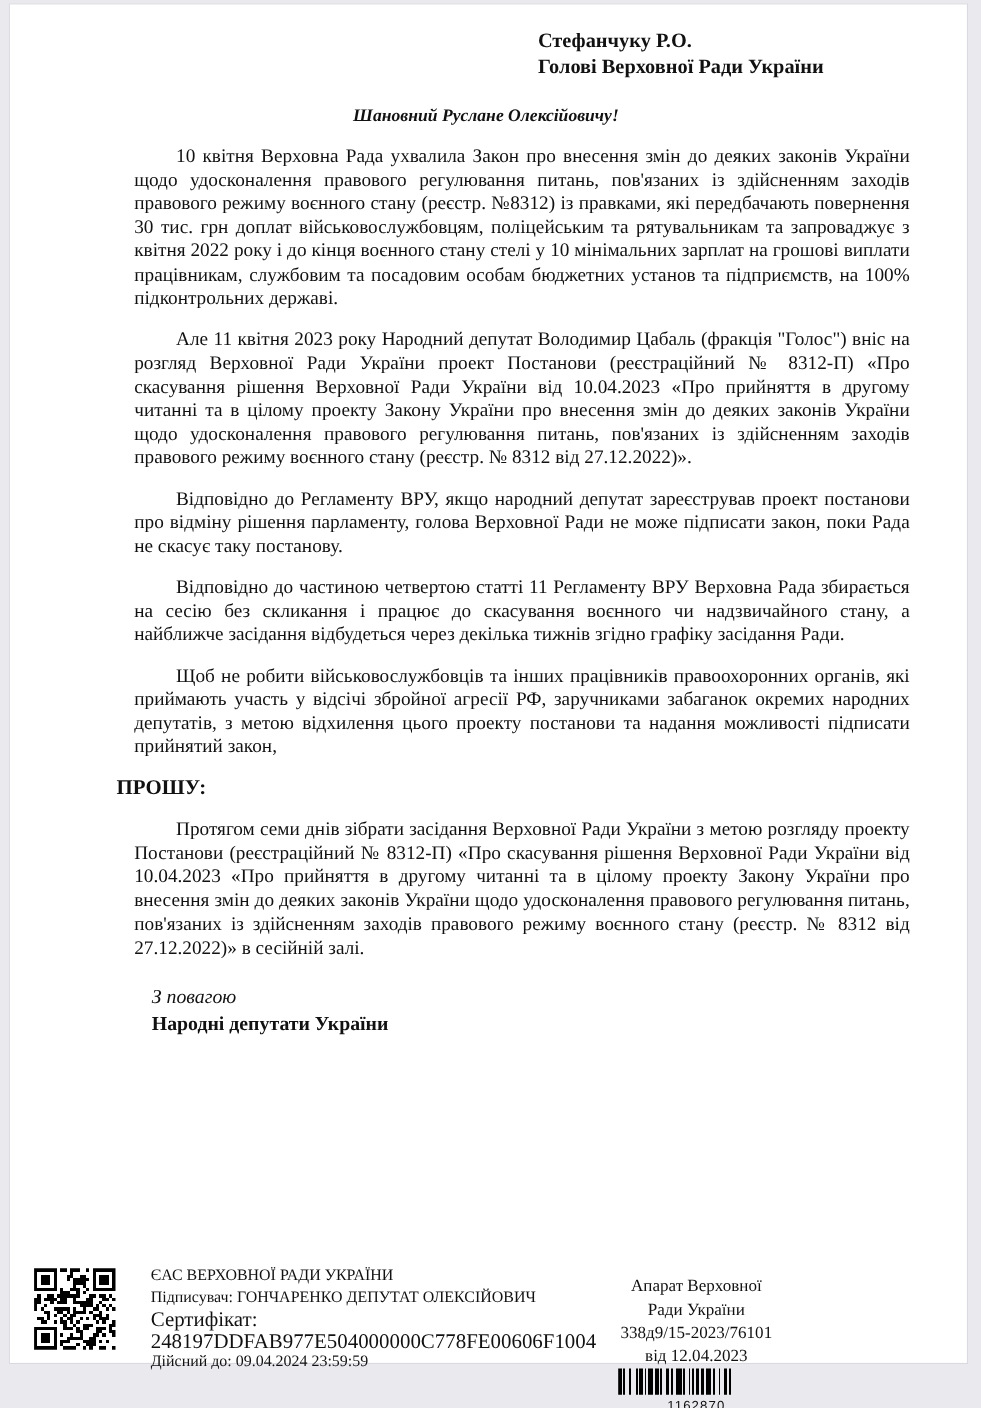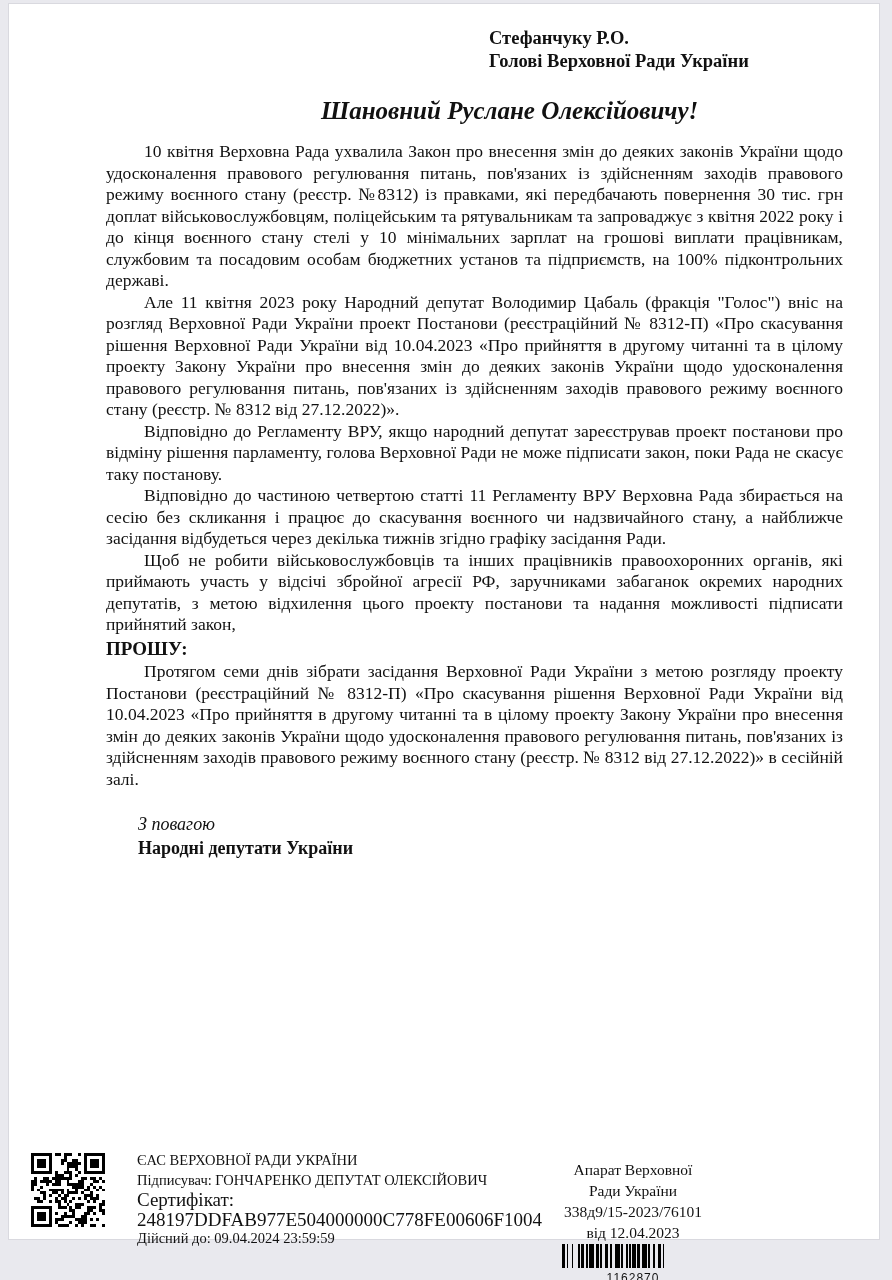--- a/index.html
+++ b/index.html
@@ -21,24 +21,24 @@
     font-size:34px;font-weight:normal;margin:2px 0 0 0;
     letter-spacing:1px;white-space:nowrap;
   }
   .rule{
     margin-top:11px;height:2px;
     border-top:2px solid #3f3f3f;border-bottom:2px solid #3f3f3f;
   }
   .hdr-address{margin-top:8px;font-size:17px;}
   
   .addressee{margin:23px 0 0 480px;font-weight:bold;font-size:18.5px;line-height:23px;}
-  .greeting{margin:24px 0 0 312px;font-weight:bold;font-style:italic;font-size:25px;}
+  .greeting{margin:24px 0 0 312px;font-weight:bold;font-style:italic;font-size:16px;}
   
   .body-text{margin:16px 36px 0 97px;font-size:17.5px;line-height:21.5px;text-align:justify;}
-  .body-text p{margin:0;text-indent:38px;}
+  .body-text p{margin:16px;text-indent:38px;}
   .request-heading{text-align:left;font-weight:bold;font-size:19px;margin:2px 0;}
   
   .signoff{margin:22px 0 0 129px;font-size:18px;line-height:24px;}
   .signoff .regards{font-style:italic;}
   .signoff .signers{font-weight:bold;}
   
   .footer{position:absolute;left:20px;top:1143px;right:0;display:flex;align-items:flex-start;gap:20px;}
   .qr{width:74px;height:74px;margin:6px 0 0 2px;flex:0 0 auto;}
   .sig-block{margin-left:12px;font-size:14.5px;line-height:19.5px;padding-top:4px;}
   .sig-block .cert{font-size:19px;}

